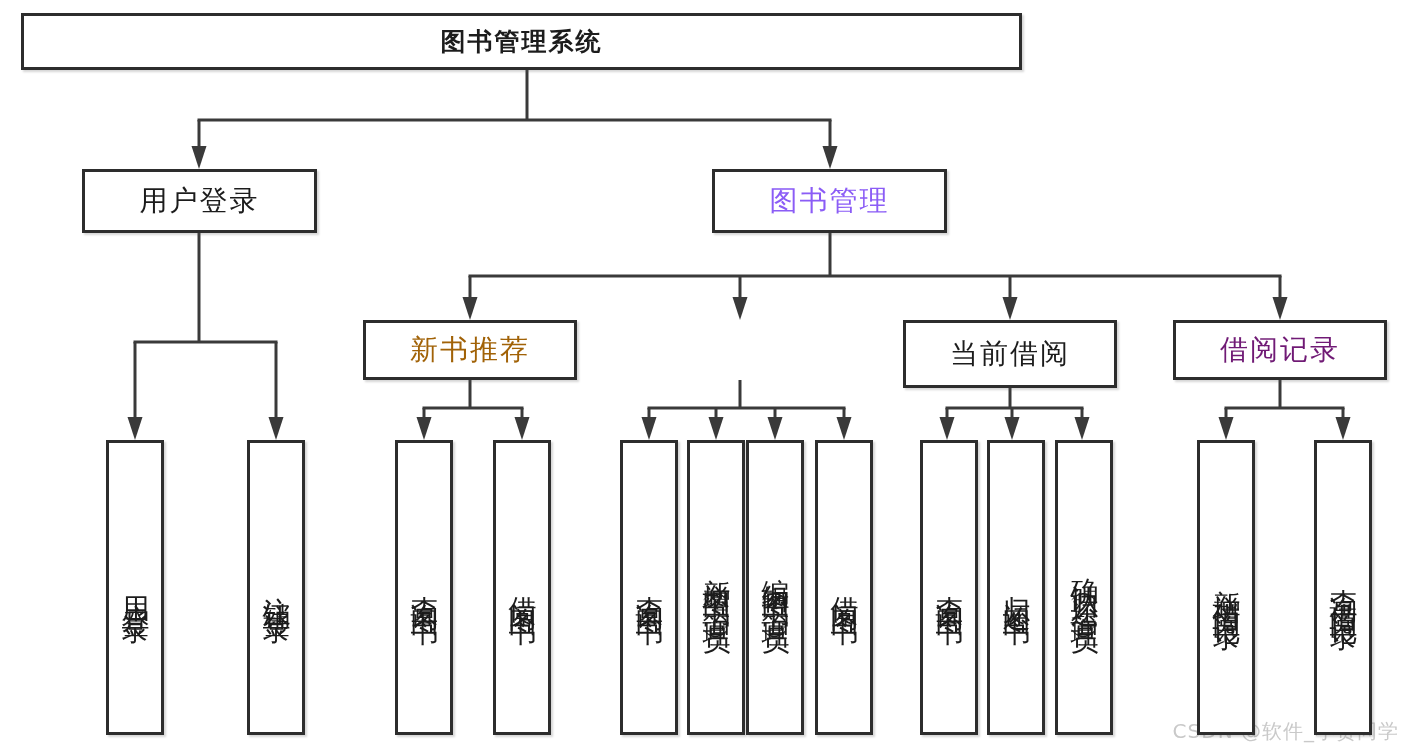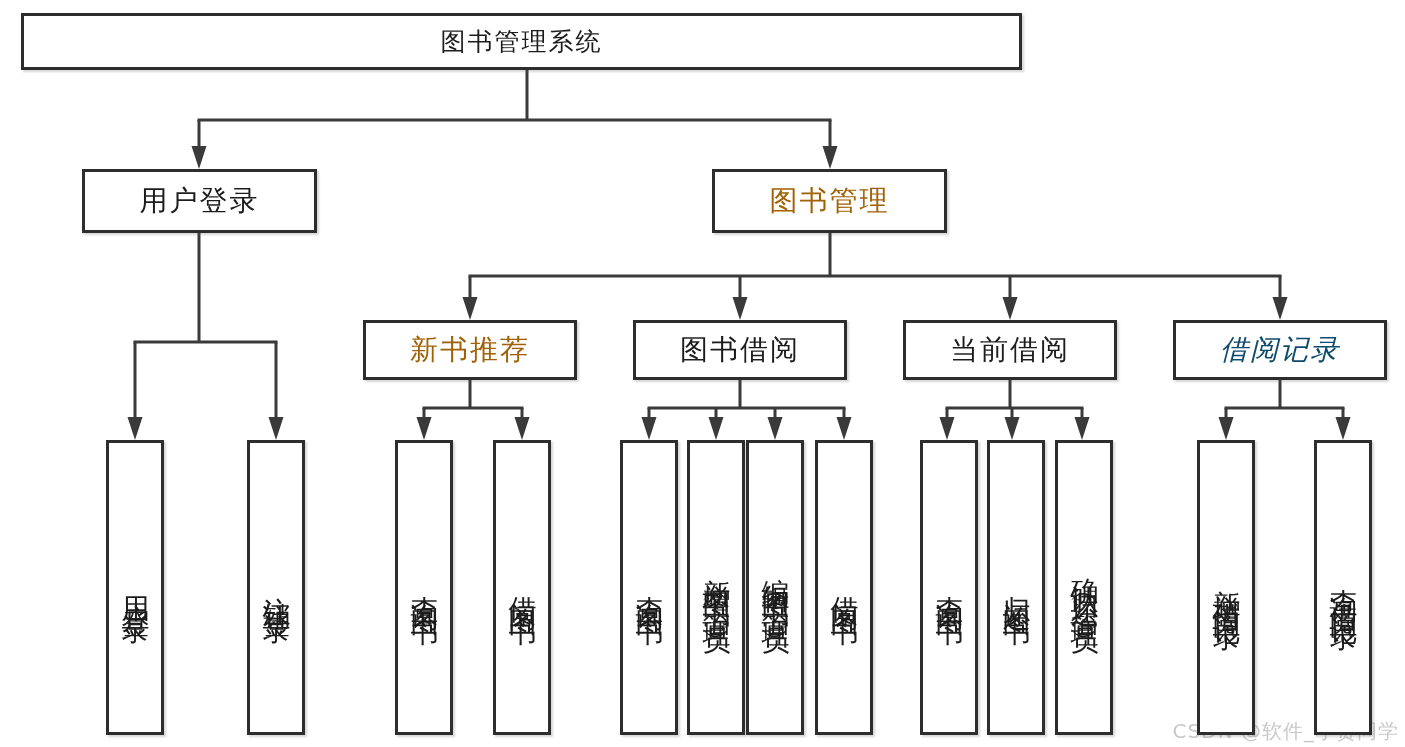--- a/index.html
+++ b/index.html
@@ -125,39 +125,36 @@
         <line x1="1224.5" y1="408" x2="1344.5" y2="408" stroke="#3a3a3a" stroke-width="3"></line>
         <line x1="1226" y1="408" x2="1226" y2="423" stroke="#3a3a3a" stroke-width="3"></line>
         <polygon points="1218.5,417 1233.5,417 1226,440" fill="#3a3a3a"></polygon>
         <line x1="1343" y1="408" x2="1343" y2="423" stroke="#3a3a3a" stroke-width="3"></line>
         <polygon points="1335.5,417 1350.5,417 1343,440" fill="#3a3a3a"></polygon>
       </g>
     </svg>
 
   <div class="watermark" style="color: rgb(201, 201, 201);">CSDN @软件_小贺同学</div>
 <div class="node root" style="left: 21px; top: 13px; width: 1001px; height: 57px; border-color: rgb(45, 45, 45); background: rgb(255, 255, 255);">
-      <span class="node-label" style="color: rgb(28, 28, 28);">图书管理系统</span>
+      <span class="node-label" style="color: rgb(28, 28, 28); font-weight: bold;">图书管理系统</span>
     </div>
     <div class="node" style="left: 82px; top: 169px; width: 235px; height: 64px; border-color: rgb(45, 45, 45); background: rgb(255, 255, 255);">
       <span class="node-label" style="color: rgb(28, 28, 28);">用户登录</span>
     </div>
     <div class="node" style="left: 712px; top: 169px; width: 235px; height: 64px; border-color: rgb(45, 45, 45); background: rgb(255, 255, 255);">
-      <span class="node-label" style="color: #a16207;">图书管理</span>
+      <span class="node-label" style="color: #8b5cf6;">图书管理</span>
     </div>
     <div class="node" style="left: 363px; top: 320px; width: 214px; height: 60px; border-color: rgb(45, 45, 45); background: rgb(255, 255, 255);">
       <span class="node-label" style="color: #a16207;">新书推荐</span>
     </div>
-    <div class="node" style="left: 633px; top: 320px; width: 214px; height: 60px; border-color: rgb(45, 45, 45); background: rgb(255, 255, 255);">
-      <span class="node-label" style="color: rgb(28, 28, 28);">图书借阅</span>
-    </div>
-    <div class="node" style="left: 903px; top: 320px; width: 214px; height: 60px; border-color: rgb(45, 45, 45); background: rgb(255, 255, 255);">
+    <div class="node" style="left: 903px; top: 320px; width: 214px; height: 68px; border-color: rgb(45, 45, 45); background: rgb(255, 255, 255);">
       <span class="node-label" style="color: rgb(28, 28, 28);">当前借阅</span>
     </div>
     <div class="node" style="left: 1173px; top: 320px; width: 214px; height: 60px; border-color: rgb(45, 45, 45); background: rgb(255, 255, 255);">
-      <span class="node-label" style="color: #0c4a6e; font-style: italic;">借阅记录</span>
+      <span class="node-label" style="color: #701a75;">借阅记录</span>
     </div>
     <div class="node vertical" style="left: 106px; top: 440px; width: 58px; height: 295px; border-color: rgb(45, 45, 45); background: rgb(255, 255, 255);">
       <span class="node-label" style="color: rgb(28, 28, 28);">用户登录</span>
     </div>
     <div class="node vertical" style="left: 247px; top: 440px; width: 58px; height: 295px; border-color: rgb(45, 45, 45); background: rgb(255, 255, 255);">
       <span class="node-label" style="color: rgb(28, 28, 28);">注销登录</span>
     </div>
     <div class="node vertical" style="left: 395px; top: 440px; width: 58px; height: 295px; border-color: rgb(45, 45, 45); background: rgb(255, 255, 255);">
       <span class="node-label" style="color: rgb(28, 28, 28);">查询图书</span>
     </div>

